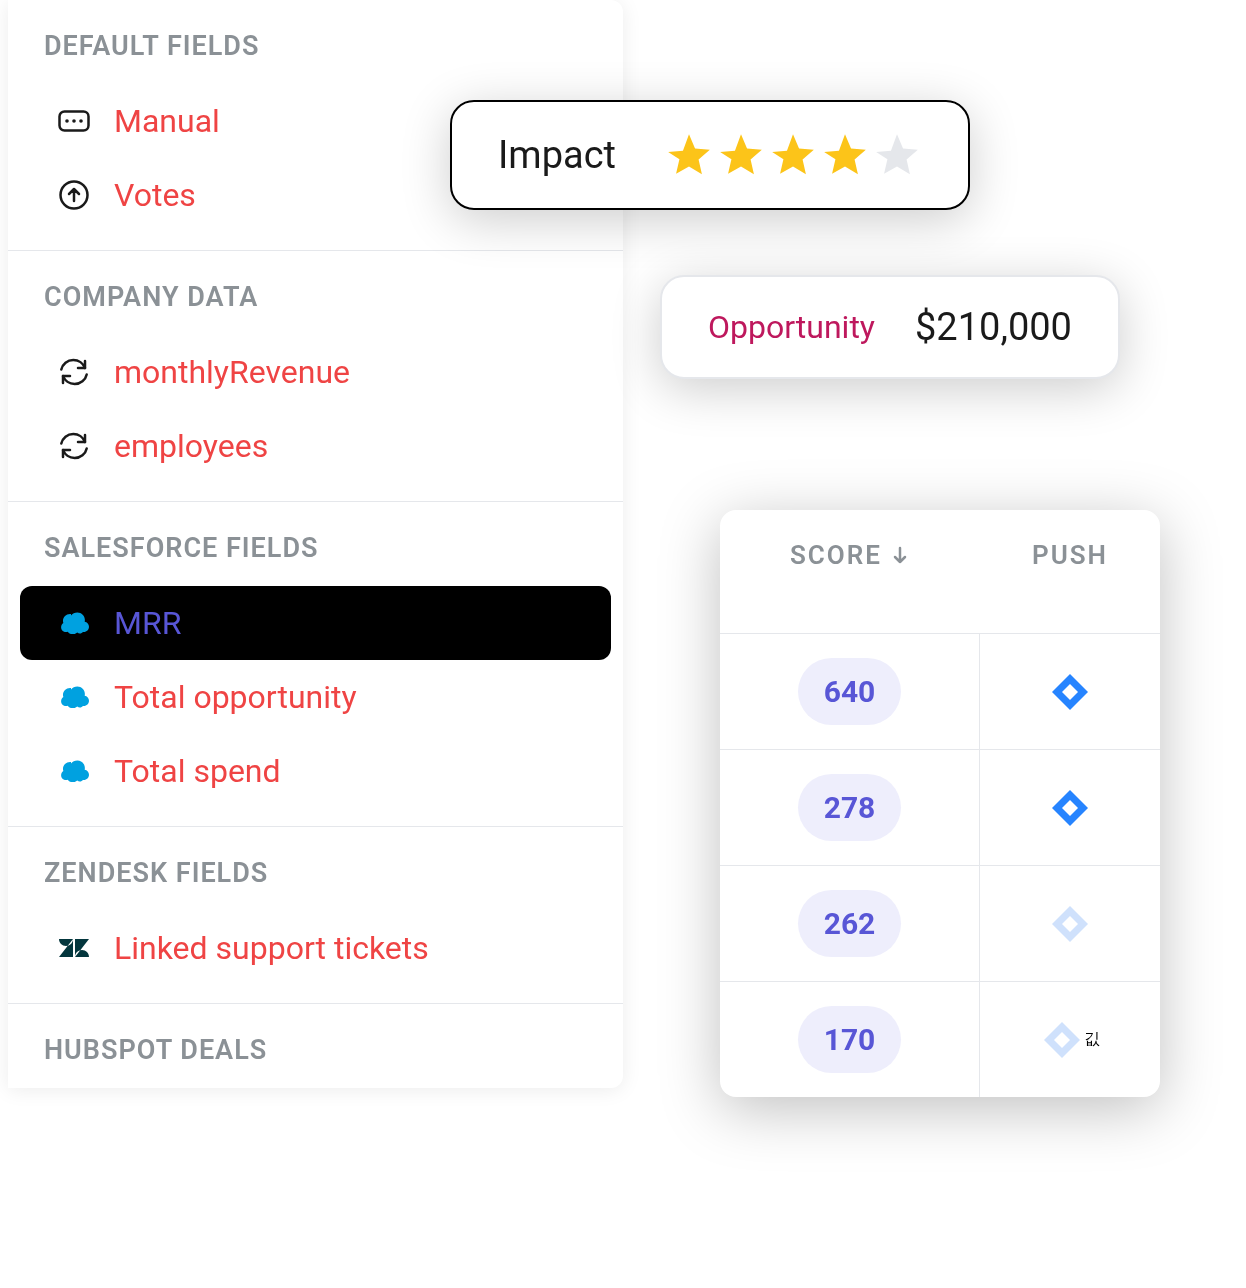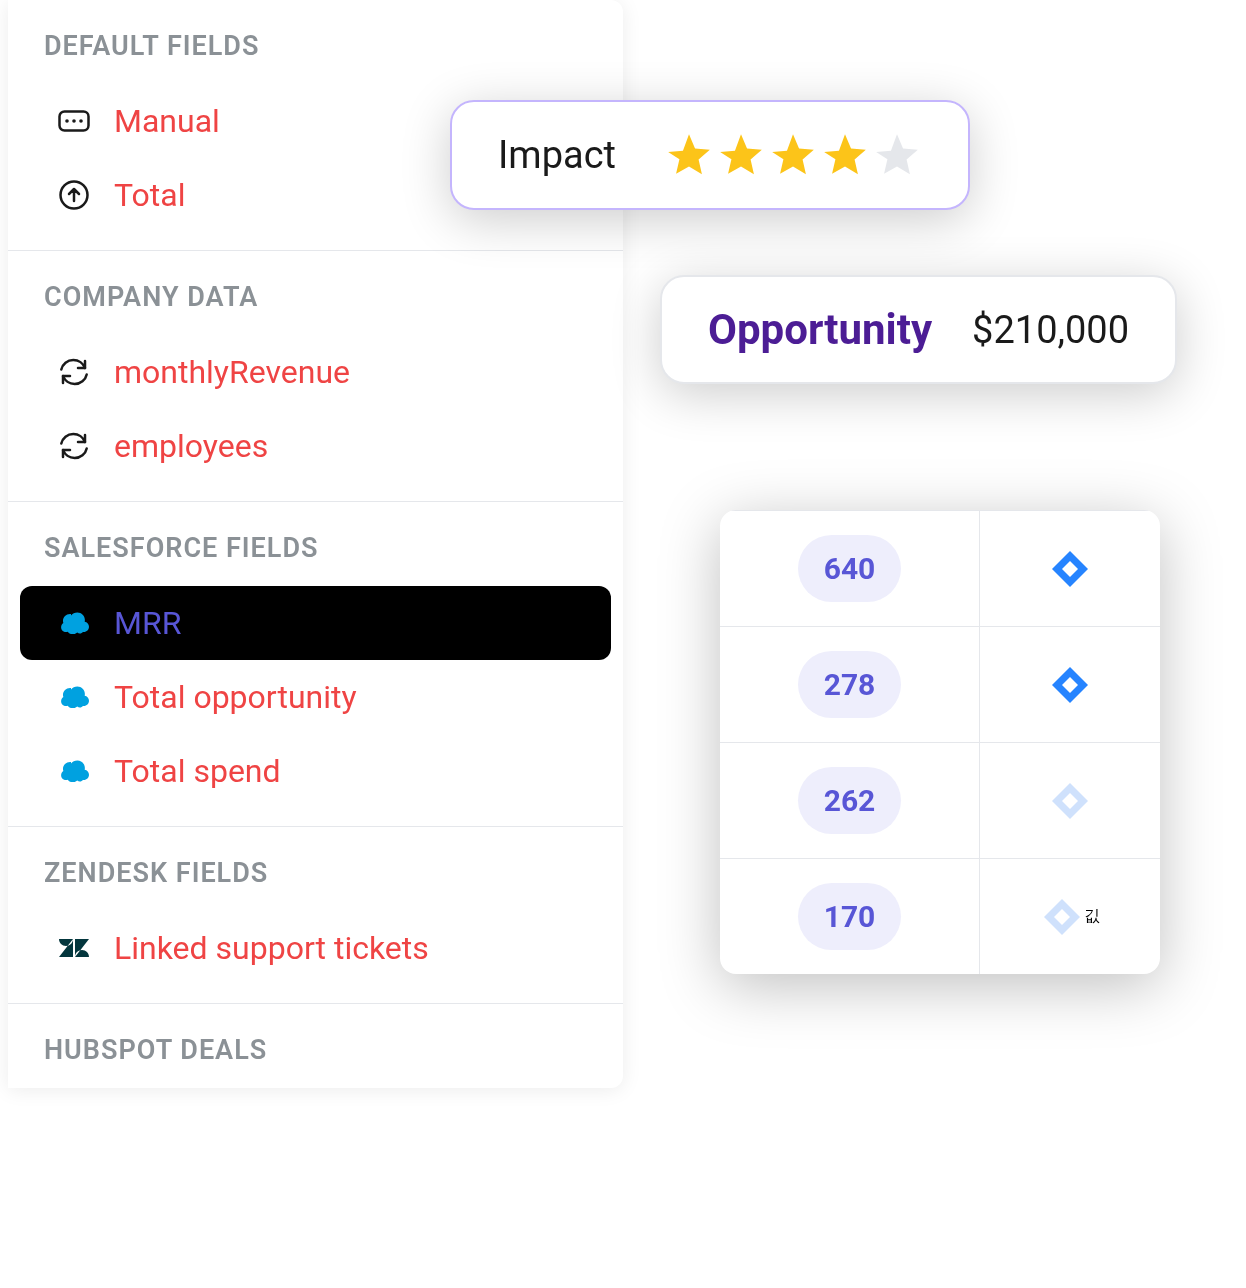--- a/index.html
+++ b/index.html
@@ -59,21 +59,21 @@
       height: 1px;
       background: #e5e7eb;
     }
     
     
     .impact-pill {
       position: absolute;
       left: 450px;
       top: 100px;
       background: #fff;
-      border: 2px solid #c4b5fd;
+      border: 2px solid #000000;
       border-radius: 24px;
       padding: 28px 46px;
       display: flex;
       align-items: center;
       gap: 48px;
       box-shadow: 0 10px 50px rgba(0,0,0,0.2);
     }
     .impact-label {
       font-size: 38px;
       color: #1a1a1a;
@@ -91,23 +91,22 @@
       background: #fff;
       border: 2px solid #e5e7eb;
       border-radius: 24px;
       padding: 28px 46px;
       display: flex;
       align-items: center;
       gap: 40px;
       box-shadow: 0 10px 50px rgba(0,0,0,0.2);
     }
     .opportunity-label {
-      font-size: 42px;
-      color: #4c1d95;
-      font-weight: bold;
+      font-size: 32px;
+      color: #be185d;
     }
     .opportunity-value {
       font-size: 38px;
       color: #1a1a1a;
       font-weight: 400;
     }
     
     
     .score-table {
       position: absolute;
@@ -130,20 +129,21 @@
       letter-spacing: 2px;
       display: flex;
       align-items: center;
       gap: 8px;
       justify-content: center;
     }
     .header-score { flex: 1; }
     .header-push { width: 180px; }
     .table-body {
       border-top: 1px solid #e5e7eb;
+      margin-top: 39px;
     }
     .table-row {
       display: flex;
       border-bottom: 1px solid #e5e7eb;
     }
     .table-row:last-child { border-bottom: none; }
     .score-cell {
       flex: 1;
       display: flex;
       align-items: center;
@@ -195,21 +195,21 @@
         </span>
         <span>Manual</span>
       </div>
       <div class="sidebar-item">
         <span class="icon">
           <svg width="32" height="32" viewBox="0 0 32 32" fill="none">
             <circle cx="16" cy="16" r="13.5" stroke="#1a1a1a" stroke-width="2.5"></circle>
             <path d="M16 22V10M16 10L11 15M16 10L21 15" stroke="#1a1a1a" stroke-width="2.5" stroke-linecap="round" stroke-linejoin="round"></path>
           </svg>
         </span>
-        <span>Total</span>
+        <span>Votes</span>
       </div>
     </div>
   </div>
   <div class="divider"></div>
 
   <div>
     <div class="section-header">COMPANY DATA</div>
     <div class="section-items">
       <div class="sidebar-item">
         <span class="icon">
@@ -305,20 +305,31 @@
       </svg>
   </div>
 </div>
 
 <div class="opportunity-pill">
   <span class="opportunity-label">Opportunity</span>
   <span class="opportunity-value">$210,000</span>
 </div>
 
 <div class="score-table">
+  <div class="table-header">
+    <div class="header-cell header-score">
+      <span>SCORE</span>
+      <svg width="20" height="20" viewBox="0 0 20 20">
+        <path d="M10 3v14M10 17l-5-5M10 17l5-5" stroke="#8b9196" stroke-width="2.5" stroke-linecap="round" stroke-linejoin="round"></path>
+      </svg>
+    </div>
+    <div class="header-cell header-push">
+      <span>PUSH</span>
+    </div>
+  </div>
   <div class="table-body">
     <div class="table-row">
       <div class="score-cell">
         <span class="score-badge">640</span>
       </div>
       <div class="push-cell">
         <svg width="44" height="44" viewBox="0 0 44 44">
           <path d="M22 4L40 22L22 40L4 22Z" fill="#2684ff"></path>
           <path d="M22 14L30 22L22 30L14 22Z" fill="#fff"></path>
         </svg>

